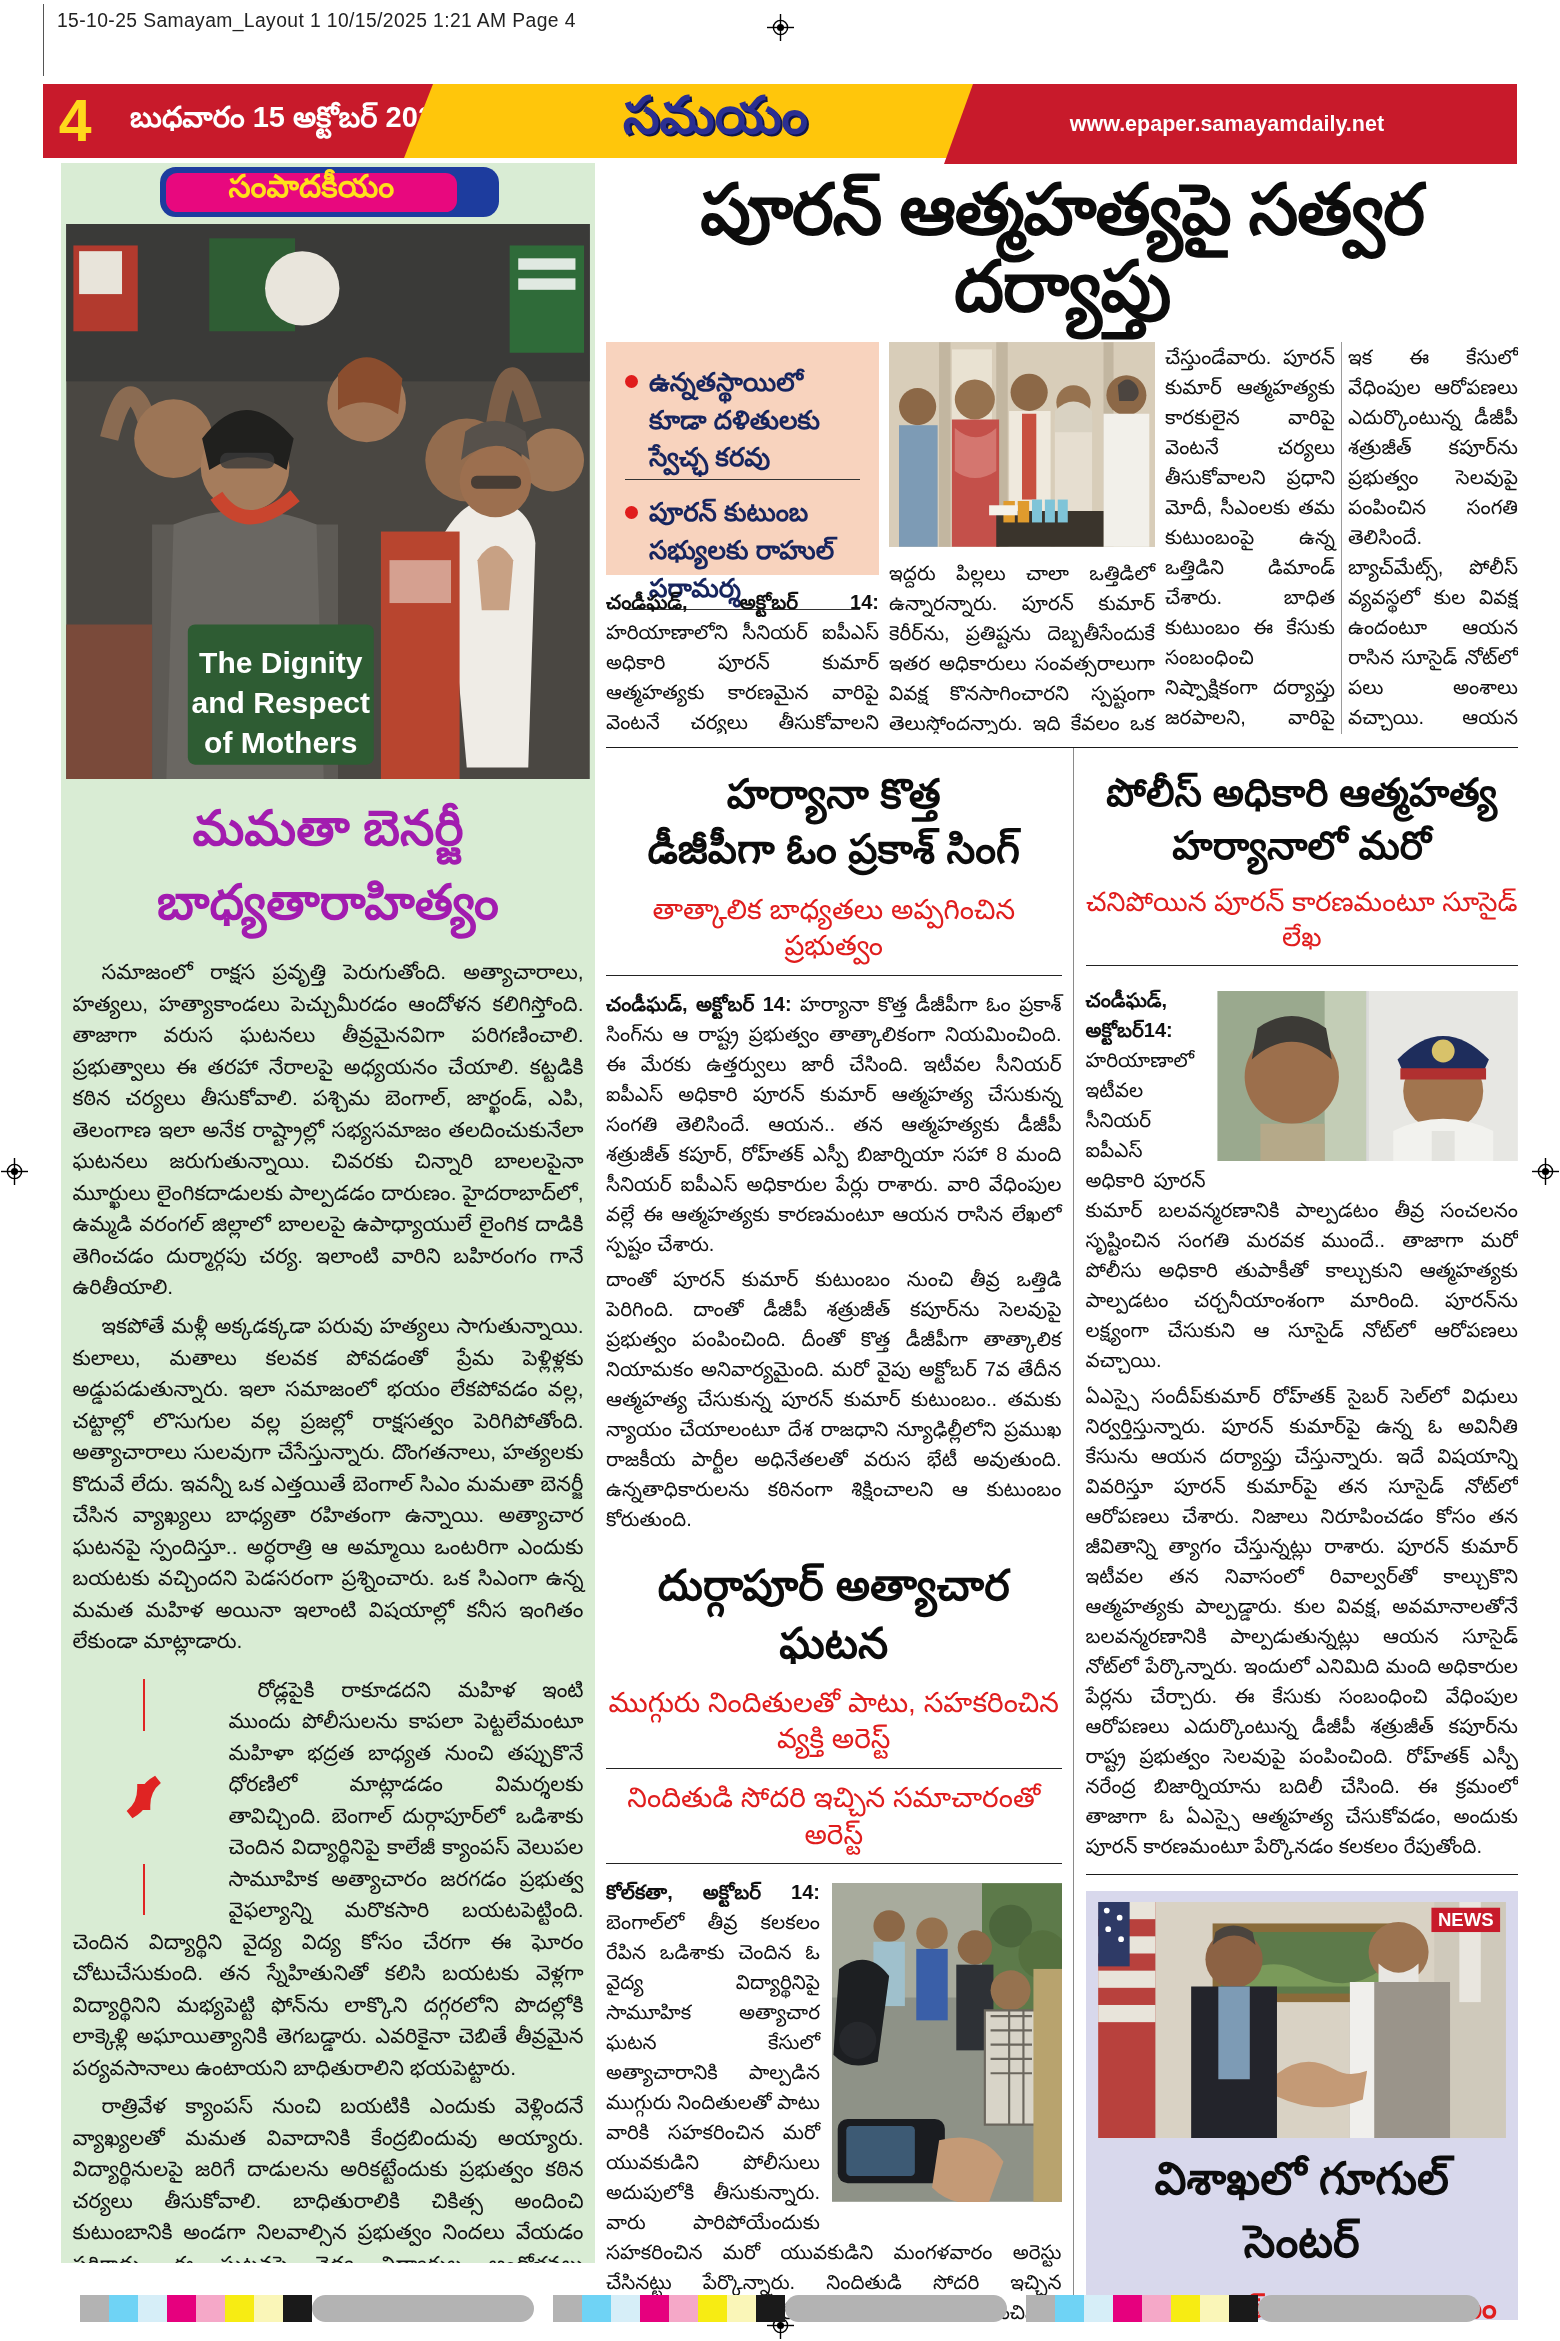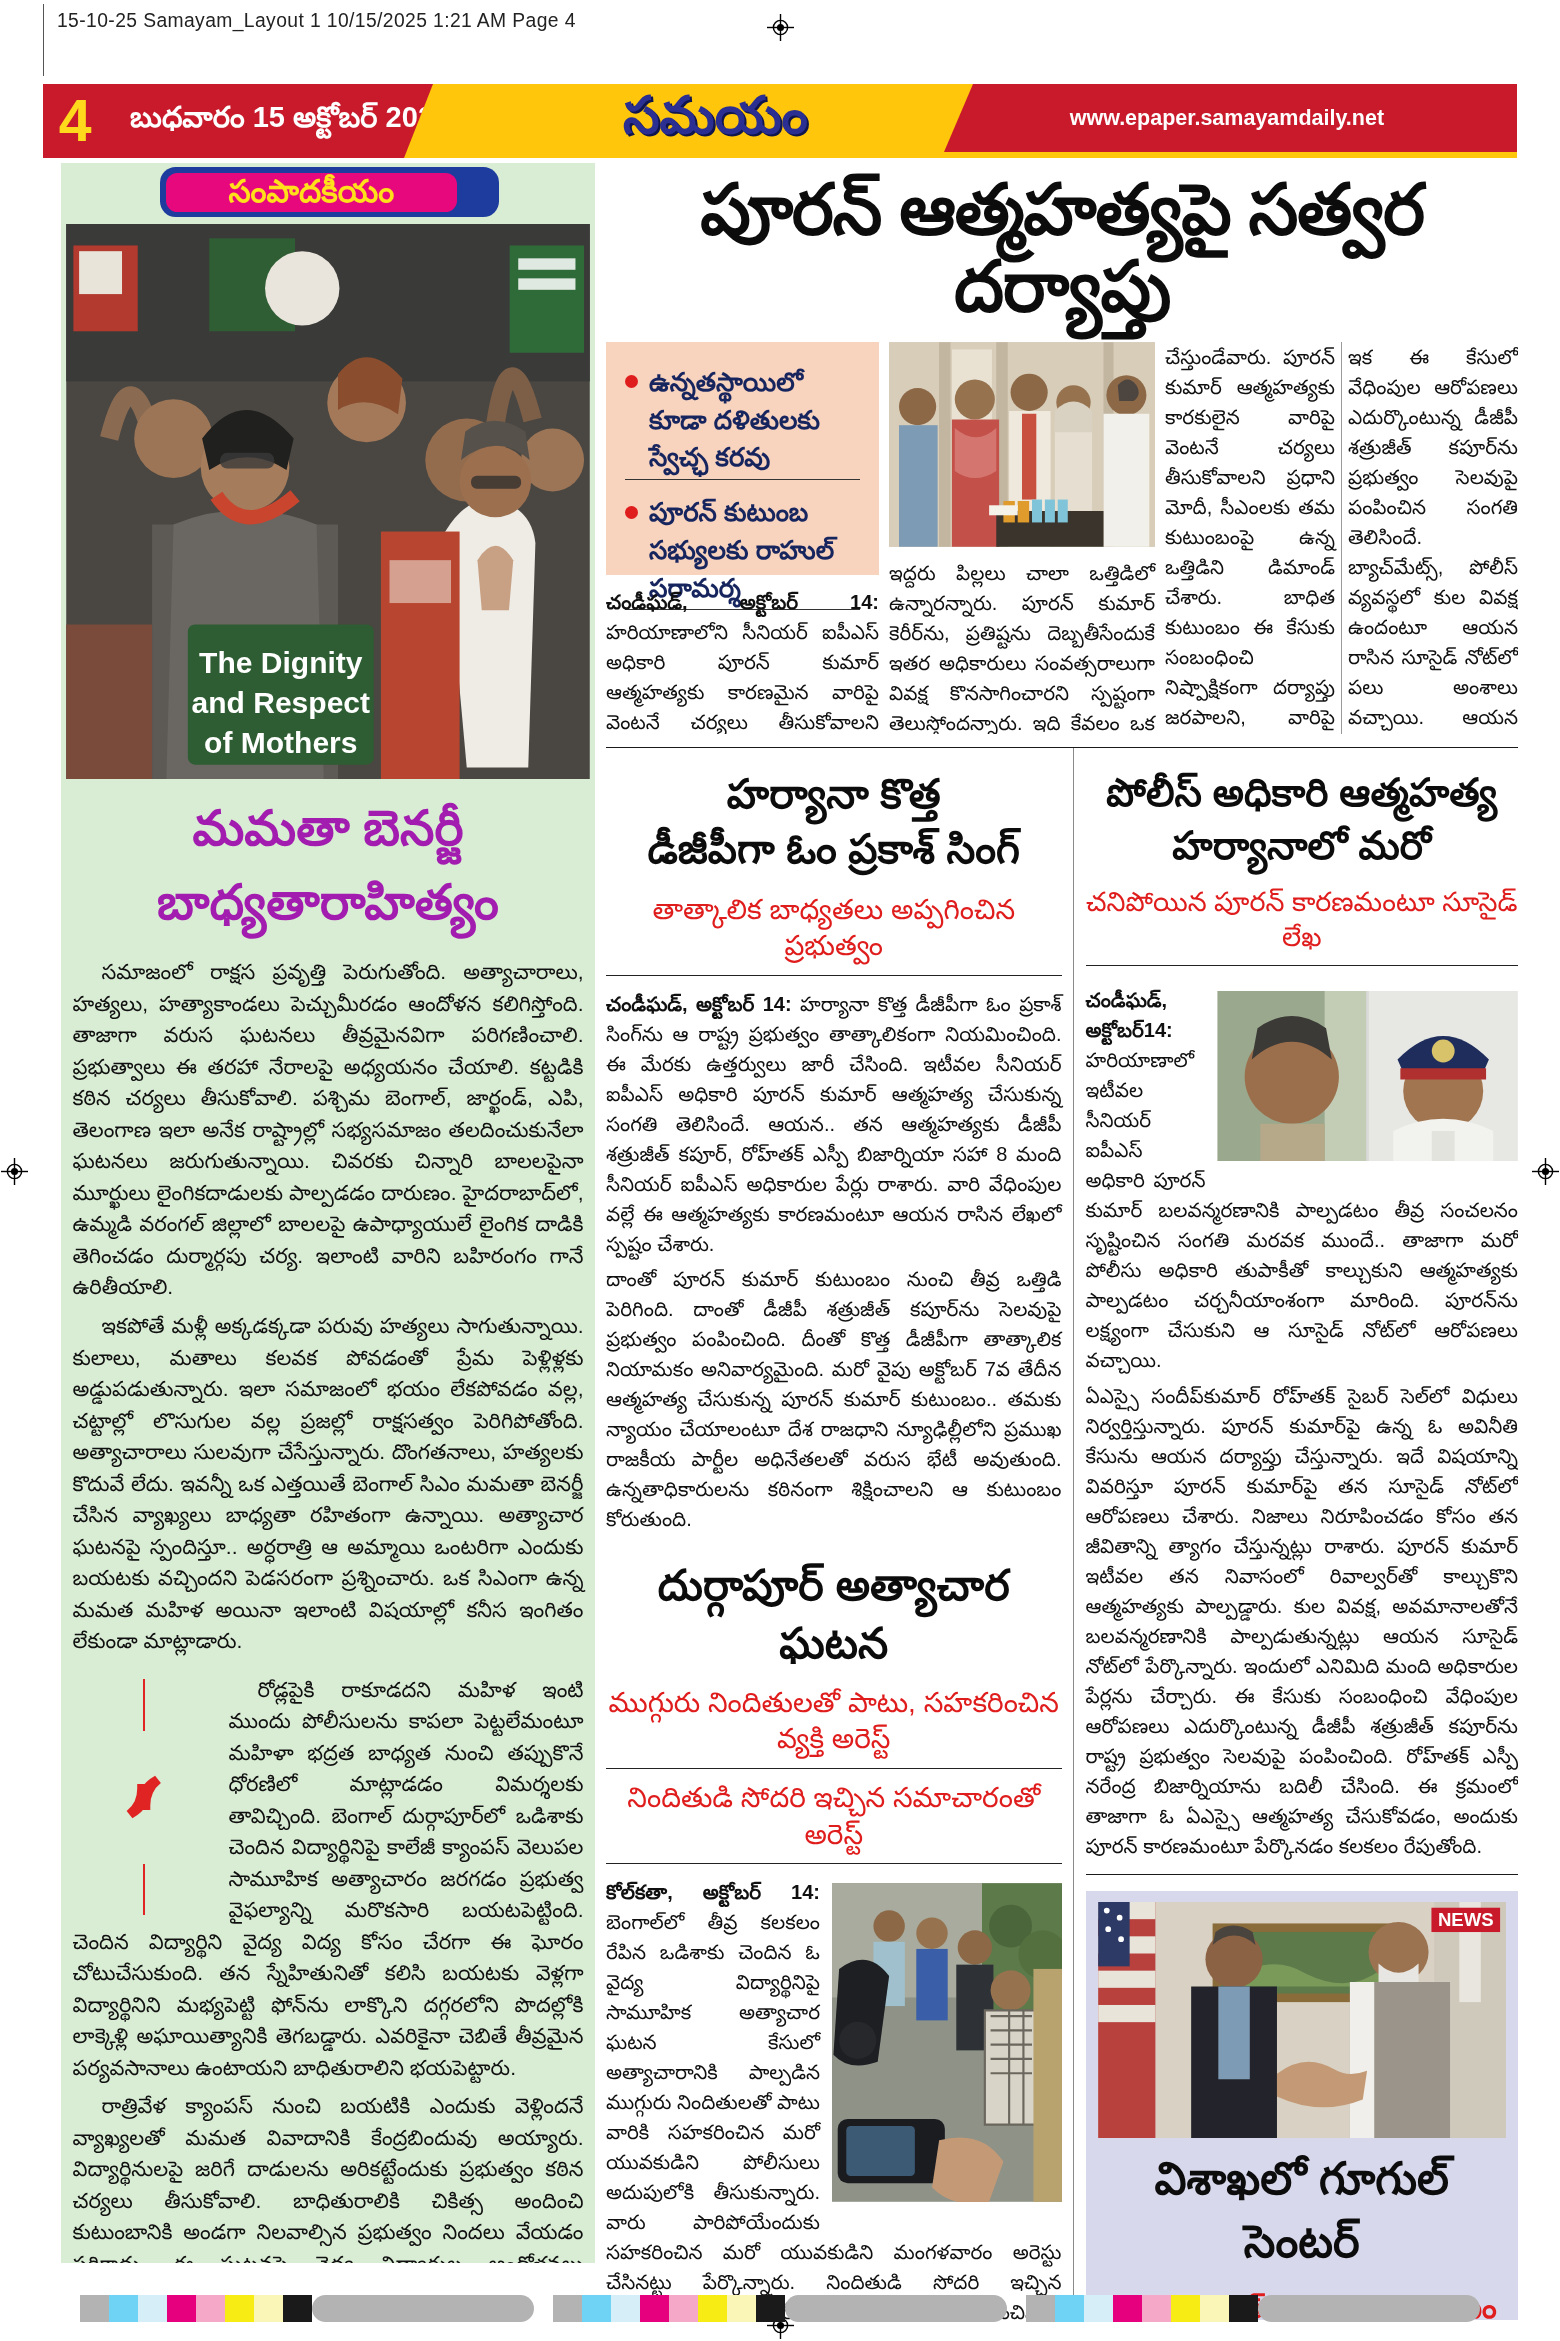--- a/index.html
+++ b/index.html
@@ -7,33 +7,33 @@
         font-family:"Liberation Sans","DejaVu Sans",sans-serif;color:#111;}
   
   .slug{position:absolute;left:57px;top:10px;font-size:19.3px;color:#222;letter-spacing:0.4px;}
   .slug-vline{position:absolute;left:43px;top:4.3px;width:1.4px;height:72px;background:#555;}
   .regmark{position:absolute;width:27px;height:27px;}
   .regmark svg{display:block;}
   
   .masthead{position:absolute;left:43px;top:84px;width:1474px;height:74px;background:#ffc60b;}
   .mh-left{position:absolute;left:0;top:0;width:390px;height:74px;background:#c81a2b;
            clip-path:polygon(0 0,100% 0,calc(100% - 29px) 100%,0 100%);display:flex;align-items:center;}
-  .mh-right{position:absolute;right:0;top:0;width:573px;height:68px;background:#c81a2b;
+  .mh-right{position:absolute;right:0;top:0;width:573px;height:80px;background:#c81a2b;
            clip-path:polygon(29px 0,100% 0,100% 100%,0 100%);display:flex;align-items:center;justify-content:center;}
   .mh-num{color:#ffd91c;font-size:59px;font-weight:800;margin-left:15.7px;line-height:1;}
   .mh-sep{width:1.4px;height:52px;background:#fff;margin:0 0 0 18.6px;}
   .mh-date{color:#fff;font-size:29px;font-weight:700;margin-left:20px;white-space:nowrap;}
   .mh-title{position:absolute;left:472px;top:0;width:401px;height:74px;display:flex;align-items:center;justify-content:center;
             color:#2b2f91;font-size:52px;font-weight:800;text-shadow:2.1px 2.1px 0 #10154d;}
   .mh-url{color:#fff;font-size:21.5px;font-weight:600;margin-right:7.2px;}
   
   .editorial{position:absolute;left:61px;top:163px;width:534px;height:2100px;background:#d9ecd4;overflow:hidden;}
   .edit-tab{position:relative;margin:4.3px 0 0 99px;width:339px;height:50px;background:#1d3c9e;border-radius:15.7px;}
   .edit-tab-pink{position:absolute;left:5.7px;top:5.7px;bottom:5.7px;right:42px;background:#e8087e;border-radius:11.5px;
-                 display:flex;align-items:flex-start;justify-content:center;}
+                 display:flex;align-items:flex-end;justify-content:center;}
   .edit-tab-label{color:#ffe01a;font-size:31.5px;font-weight:800;}
   .edit-photo{display:block;margin:7.2px auto 0;}
   .edit-headline{margin-top:13px;text-align:center;color:#a21caf;font-size:49px;font-weight:800;line-height:1.5;}
   .edit-body{margin:17px 11.5px 0;font-size:21px;line-height:1.5;text-align:justify;color:#101010;}
   .edit-body p{margin:0 0 7.2px;text-indent:29px;}
   .pullquote{float:left;width:143px;height:236px;margin:5.7px 13px 5.7px 0;display:flex;flex-direction:column;align-items:center;}
   .pq-line{width:2.1px;background:#e02423;flex:1;}
   .pq-glyph{color:#e02423;font-size:107px;line-height:0.62;font-weight:800;font-family:"DejaVu Serif","Liberation Serif",serif;}
   
   .main{position:absolute;left:606px;top:172px;width:912px;}

